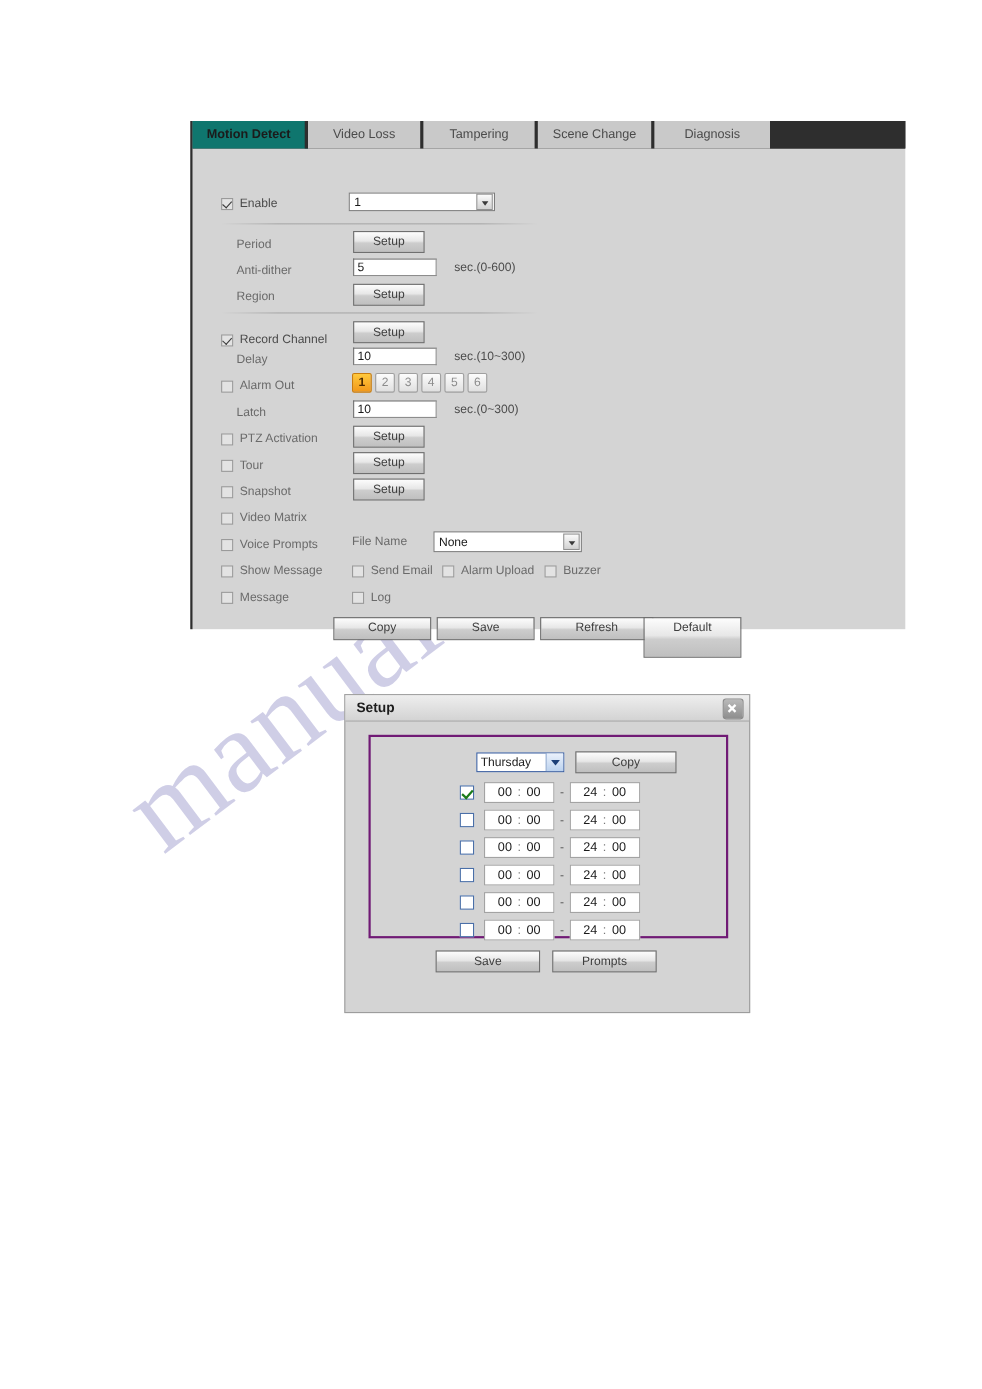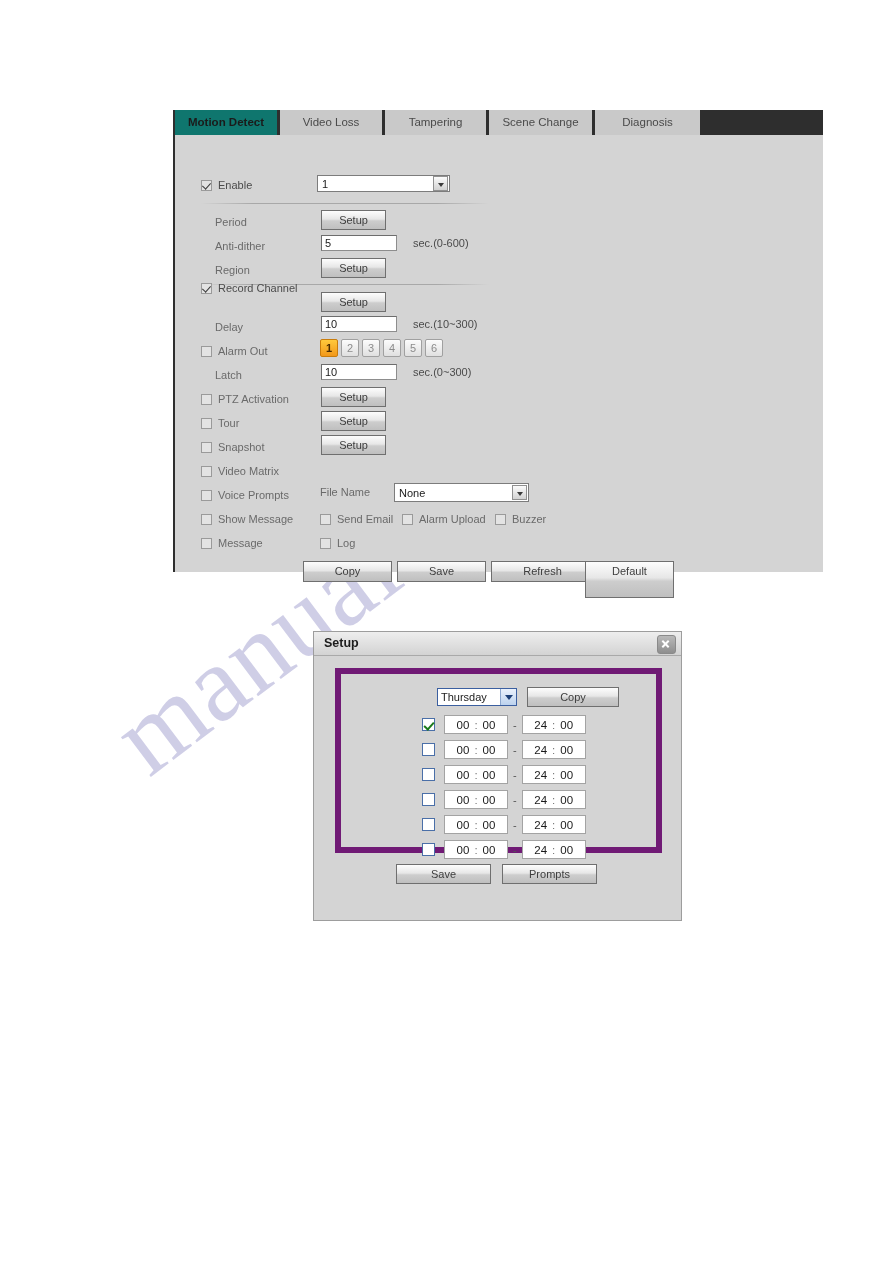--- a/index.html
+++ b/index.html
@@ -270,21 +270,21 @@
     background: #ffffff;
   }
   #setup-dialog .close-btn::before { transform: rotate(45deg); }
   #setup-dialog .close-btn::after  { transform: rotate(-45deg); }
 
   .dlg-inner {
     position: absolute;
     left: 21px; top: 36px;
     width: 327px;
     height: 185px;
-    border: 6px solid #701a75;
+    border: 2px solid #701a75;
     box-sizing: border-box;
   }
 
   .day-sel {
     position: absolute;
     left: 96px; top: 14px;
     width: 80px; height: 18px;
     background: #fff;
     border: 1px solid #3b5fa0;
     box-sizing: border-box;
@@ -411,21 +411,21 @@
     <div class="txt" style="position:absolute; left:146px; top:100px; width:76px;">5</div>
     <span class="unit" style="position:absolute; left:230px; top:102px;">sec.(0-600)</span>
 
     <div class="row" style="left:40px; top:126px;">
       <span class="lbl dim">Region</span>
     </div>
     <div class="btn" style="position:absolute; left:146px; top:123px; width:65px;">Setup</div>
 
     <div class="divider" style="left:26px; top:149px; width:288px;"></div>
 
-    <div class="row" style="left:26px; top:144px;">
+    <div class="row" style="left:26px; top:165px;">
       <span class="cb checked"></span>
       <span class="lbl">Record Channel</span>
     </div>
     <div class="btn" style="position:absolute; left:146px; top:157px; width:65px;">Setup</div>
 
     <div class="row" style="left:40px; top:183px;">
       <span class="lbl dim">Delay</span>
     </div>
     <div class="txt" style="position:absolute; left:146px; top:181px; width:76px;">10</div>
     <span class="unit" style="position:absolute; left:230px; top:183px;">sec.(10~300)</span>

